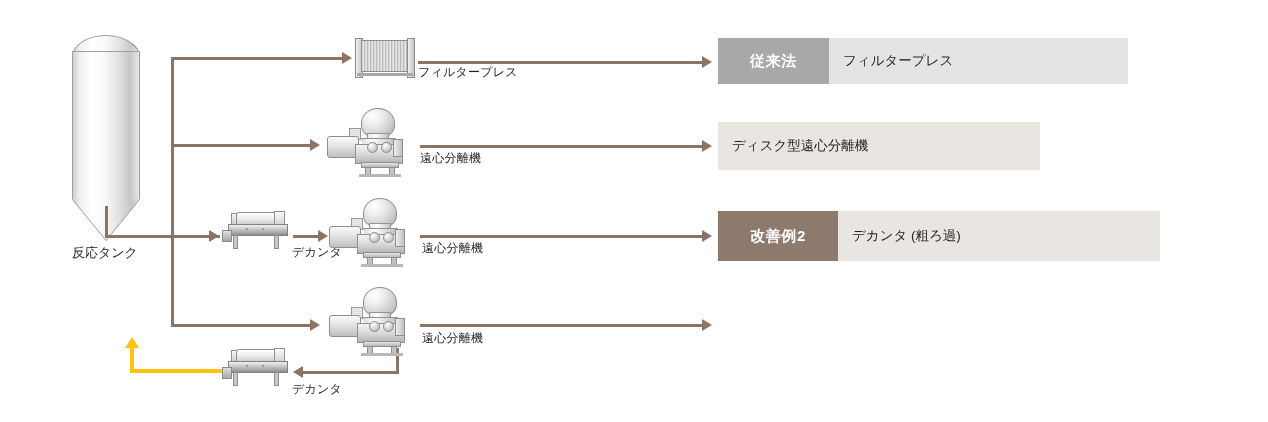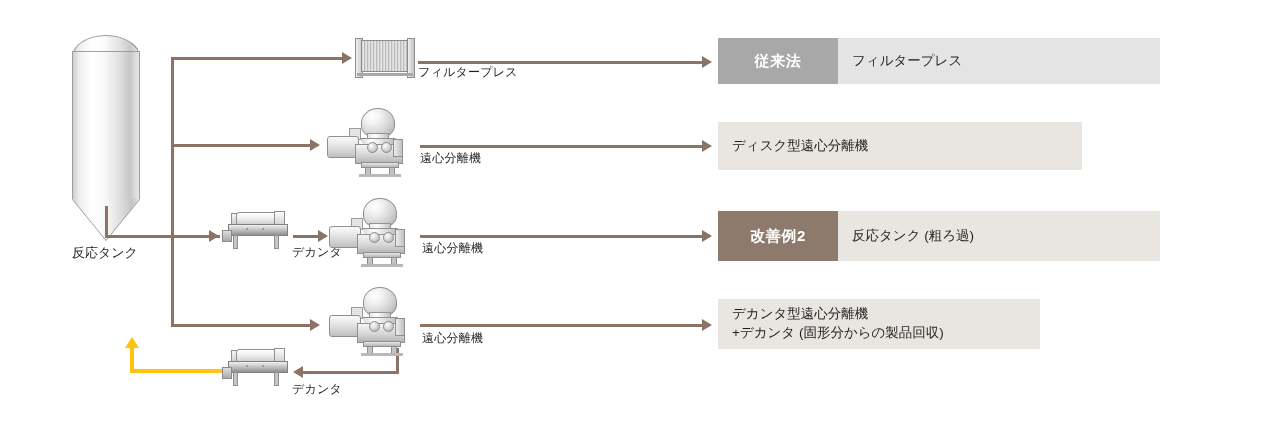--- a/index.html
+++ b/index.html
@@ -240,40 +240,36 @@
     <div class="capR"></div>
     <div class="bed"></div>
     <div class="snout"></div>
     <div class="legA"></div>
     <div class="legB"></div>
     <div class="dot" style="left:24px;"></div>
     <div class="dot" style="left:40px;"></div>
   </div>
   <div class="eqlabel" style="left:292px;top:381px;">デカンタ</div>
 
-  <div class="row" style="left:718px;top:38px;width:442px;height:46px;">
+  <div class="row" style="left:718px;top:38px;width:410px;height:46px;">
     <div class="cat" style="width:120px;background:#a8a8a8;">従来法</div>
     <div class="desc" style="width:322px;background:#e4e4e4;">
       <span>フィルタープレス</span>
     </div>
   </div>
 
   <div class="row" style="left:718px;top:122px;width:442px;height:48px;">
-    <div class="desc" style="width:364px;background:#e9e5e1;">
+    <div class="desc" style="width:322px;background:#e9e5e1;">
       <span>ディスク型遠心分離機</span>
     </div>
   </div>
 
   <div class="row" style="left:718px;top:211px;width:442px;height:50px;">
     <div class="cat" style="width:120px;background:#8e7a6d;">改善例2</div>
     <div class="desc" style="width:322px;background:#e9e5e1;">
-      <span>反応タンク (粗ろ過)</span>
+      <span>デカンタ (粗ろ過)</span>
     </div>
   </div>
 
   <div class="row" style="left:718px;top:299px;width:442px;height:50px;">
-    <div class="desc" style="width:322px;background:#e9e5e1;">
-      <span>デカンタ型遠心分離機</span>
-      <span>+デカンタ (固形分からの製品回収)</span>
-    </div>
   </div>
 
 </div>
 
 </body></html>

